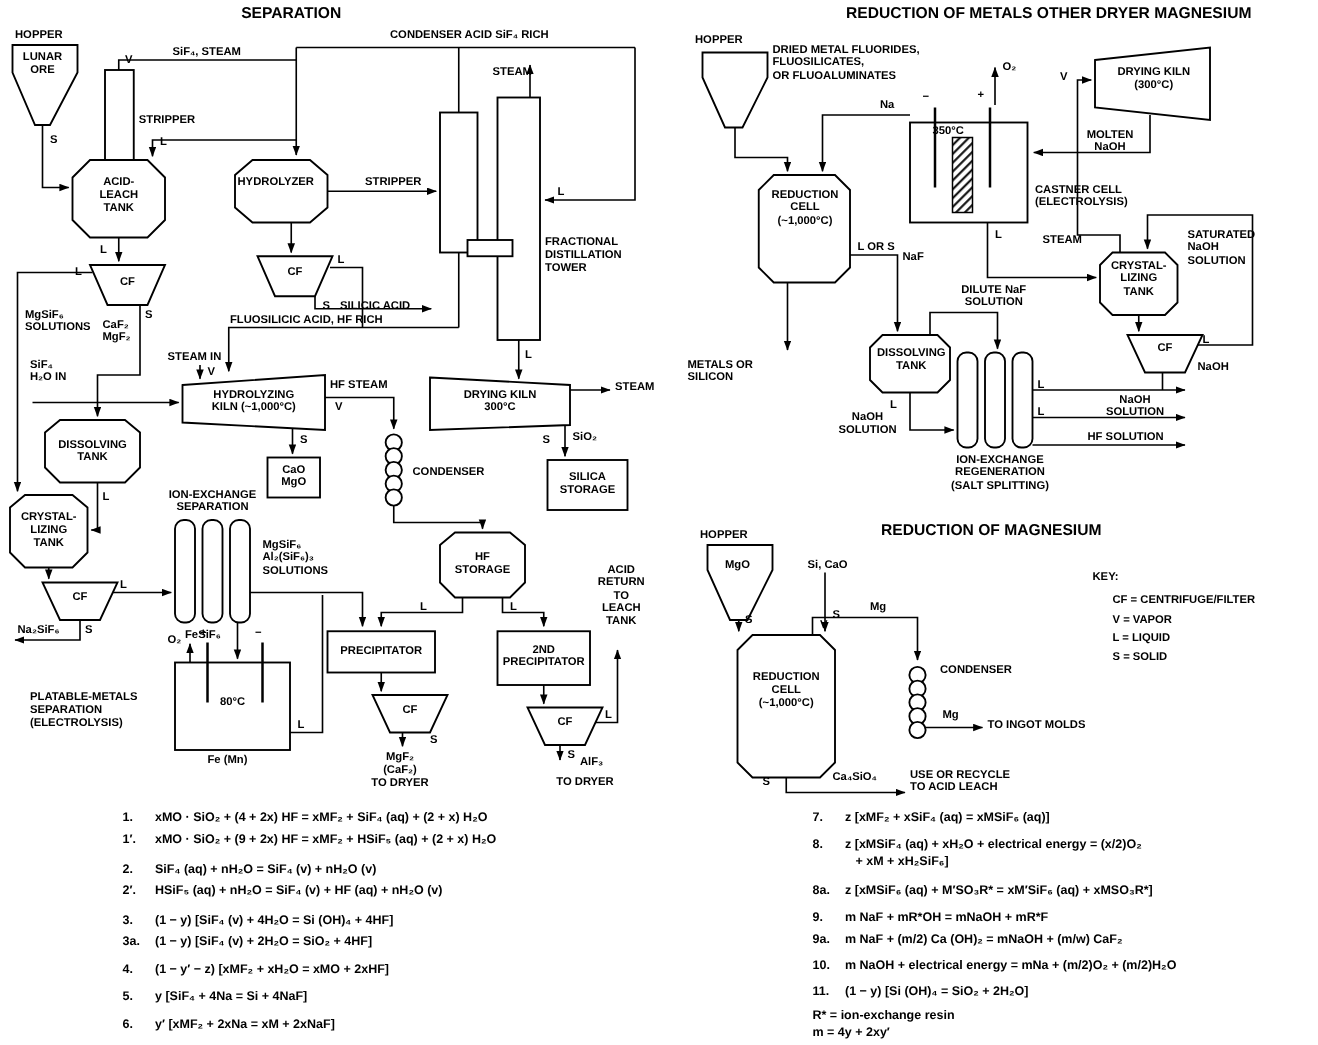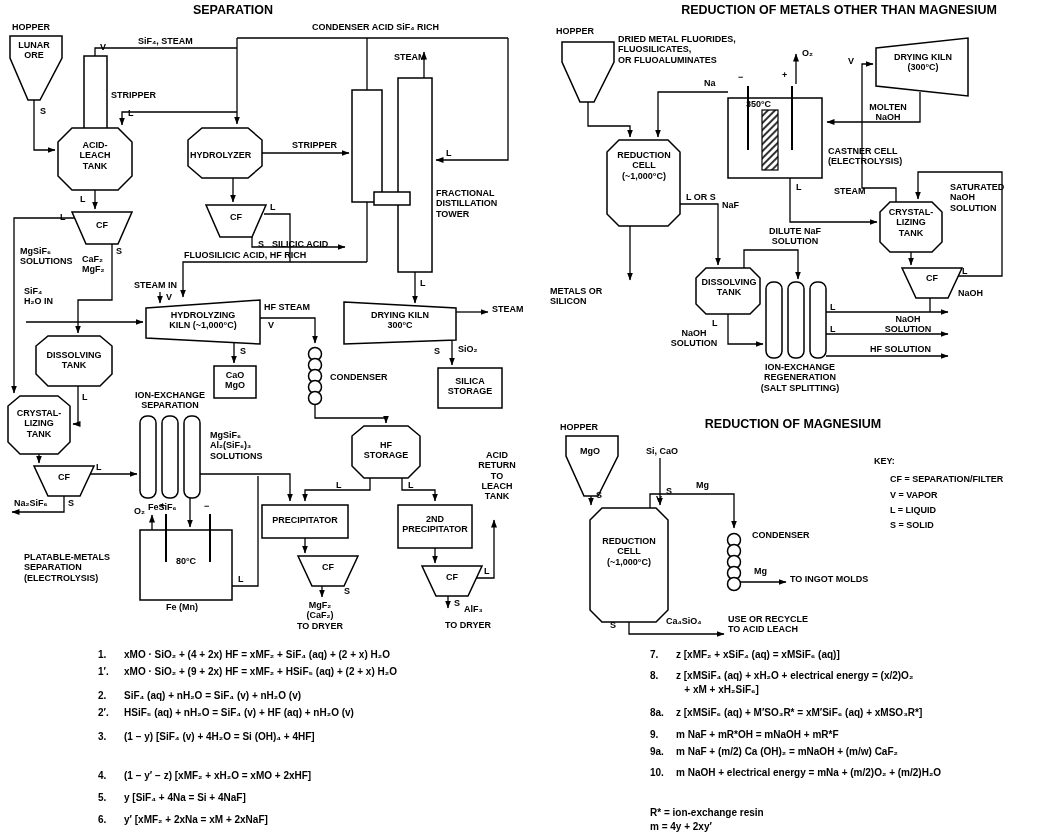--- a/index.html
+++ b/index.html
@@ -216,21 +216,21 @@
 <div class="lbl" style="left:454px;top:598px">S</div>
 <div class="lbl" style="left:464px;top:604px">AlF₃</div>
 <div class="lbl c" style="left:436px;top:620px;width:64px">TO DRYER</div>
 <div class="lbl c" style="left:468px;top:450px;width:58px">ACID
 RETURN
 TO
 LEACH
 TANK</div>
 <div class="lbl" style="left:336px;top:480px">L</div>
 <div class="lbl" style="left:408px;top:480px">L</div>
-<div class="lbl c" style="left:190px;top:150px;width:49px">HYDROLYZER</div>
+<div class="lbl c" style="left:190px;top:140px;width:49px">HYDROLYZER</div>
 <div class="lbl" style="left:292px;top:140px">STRIPPER</div>
 <div class="lbl" style="left:270px;top:202px">L</div>
 <div class="lbl c" style="left:222px;top:212px;width:28px">CF</div>
 <div class="lbl" style="left:258px;top:239px">S</div>
 <div class="lbl" style="left:272px;top:239px">SILICIC ACID</div>
 <div class="lbl" style="left:312px;top:22px">CONDENSER ACID SiF₄ RICH</div>
 <div class="lbl" style="left:394px;top:52px">STEAM</div>
 <div class="lbl" style="left:436px;top:188px">FRACTIONAL
 DISTILLATION
 TOWER</div>
@@ -250,21 +250,21 @@
 <div class="lbl" style="left:420px;top:278px">L</div>
 <div class="lbl" style="left:492px;top:304px">STEAM</div>
 <div class="lbl" style="left:434px;top:346px">S</div>
 <div class="lbl" style="left:458px;top:344px">SiO₂</div>
 <div class="lbl c" style="left:440px;top:376px;width:60px">SILICA
 STORAGE</div>
 <div class="lbl" style="left:330px;top:372px">CONDENSER</div>
 <div class="lbl c" style="left:354px;top:440px;width:64px">HF
 STORAGE</div>
 
-<div class="ttl" style="left:624px;top:4px;width:430px">REDUCTION OF METALS OTHER THAN MAGNESIUM</div>
+<div class="ttl" style="left:624px;top:4px;width:430px">REDUCTION OF METALS OTHER DRYER MAGNESIUM</div>
 <div class="lbl" style="left:556px;top:26px">HOPPER</div>
 <div class="lbl" style="left:618px;top:34px">DRIED METAL FLUORIDES,
 FLUOSILICATES,
 OR FLUOALUMINATES</div>
 <div class="lbl" style="left:704px;top:78px">Na</div>
 <div class="lbl" style="left:738px;top:72px">−</div>
 <div class="lbl" style="left:782px;top:70px">+</div>
 <div class="lbl" style="left:802px;top:48px">O₂</div>
 <div class="lbl" style="left:746px;top:99px">350°C</div>
 <div class="lbl" style="left:848px;top:56px">V</div>
@@ -321,21 +321,21 @@
 <div class="lbl" style="left:696px;top:480px">Mg</div>
 <div class="lbl" style="left:752px;top:530px">CONDENSER</div>
 <div class="lbl" style="left:754px;top:566px">Mg</div>
 <div class="lbl" style="left:790px;top:574px">TO INGOT MOLDS</div>
 <div class="lbl" style="left:610px;top:620px">S</div>
 <div class="lbl" style="left:666px;top:616px">Ca₄SiO₄</div>
 <div class="lbl" style="left:728px;top:614px">USE OR RECYCLE
 TO ACID LEACH</div>
 
 <div class="lbl" style="left:874px;top:456px">KEY:</div>
-<div class="lbl" style="left:890px;top:474px">CF = SEPARATION/FILTER</div>
+<div class="lbl" style="left:890px;top:474px">CF = CENTRIFUGE/FILTER</div>
 <div class="lbl" style="left:890px;top:490px">V = VAPOR</div>
 <div class="lbl" style="left:890px;top:505px">L = LIQUID</div>
 <div class="lbl" style="left:890px;top:520px">S = SOLID</div>
 
 <div class="eq" style="left:98px;top:648px;width:460px">
       <span class="eqn">1.</span>
       <span class="eqt">xMO · SiO₂ + (4 + 2x) HF = xMF₂ + SiF₄ (aq) + (2 + x) H₂O</span>
     </div>
 <div class="eq" style="left:98px;top:665px;width:460px">
       <span class="eqn">1′.</span>
@@ -345,20 +345,24 @@
       <span class="eqn">2.</span>
       <span class="eqt">SiF₄ (aq) + nH₂O = SiF₄ (v) + nH₂O (v)</span>
     </div>
 <div class="eq" style="left:98px;top:706px;width:460px">
       <span class="eqn">2′.</span>
       <span class="eqt">HSiF₅ (aq) + nH₂O = SiF₄ (v) + HF (aq) + nH₂O (v)</span>
     </div>
 <div class="eq" style="left:98px;top:730px;width:460px">
       <span class="eqn">3.</span>
       <span class="eqt">(1 − y) [SiF₄ (v) + 4H₂O = Si (OH)₄ + 4HF]</span>
+    </div>
+<div class="eq" style="left:98px;top:747px;width:460px">
+      <span class="eqn">3a.</span>
+      <span class="eqt">(1 − y) [SiF₄ (v) + 2H₂O = SiO₂ + 4HF]</span>
     </div>
 <div class="eq" style="left:98px;top:769px;width:460px">
       <span class="eqn">4.</span>
       <span class="eqt">(1 − y′ − z) [xMF₂ + xH₂O = xMO + 2xHF]</span>
     </div>
 <div class="eq" style="left:98px;top:791px;width:460px">
       <span class="eqn">5.</span>
       <span class="eqt">y [SiF₄ + 4Na = Si + 4NaF]</span>
     </div>
 <div class="eq" style="left:98px;top:813px;width:460px">
@@ -384,20 +388,24 @@
       <span class="eqt">m NaF + mR*OH = mNaOH + mR*F</span>
     </div>
 <div class="eq" style="left:650px;top:745px;width:404px">
       <span class="eqn">9a.</span>
       <span class="eqt">m NaF + (m/2) Ca (OH)₂ = mNaOH + (m/w) CaF₂</span>
     </div>
 <div class="eq" style="left:650px;top:766px;width:404px">
       <span class="eqn">10.</span>
       <span class="eqt">m NaOH + electrical energy = mNa + (m/2)O₂ + (m/2)H₂O</span>
     </div>
+<div class="eq" style="left:650px;top:787px;width:404px">
+      <span class="eqn">11.</span>
+      <span class="eqt">(1 − y) [Si (OH)₄ = SiO₂ + 2H₂O]</span>
+    </div>
 <div class="eq" style="left:650px;top:806px;width:404px">
       <span class="eqt">R* = ion-exchange resin</span>
     </div>
 <div class="eq" style="left:650px;top:820px;width:404px">
       <span class="eqt">m = 4y + 2xy′</span>
     </div>
 
 </div>
 
 </body></html>

